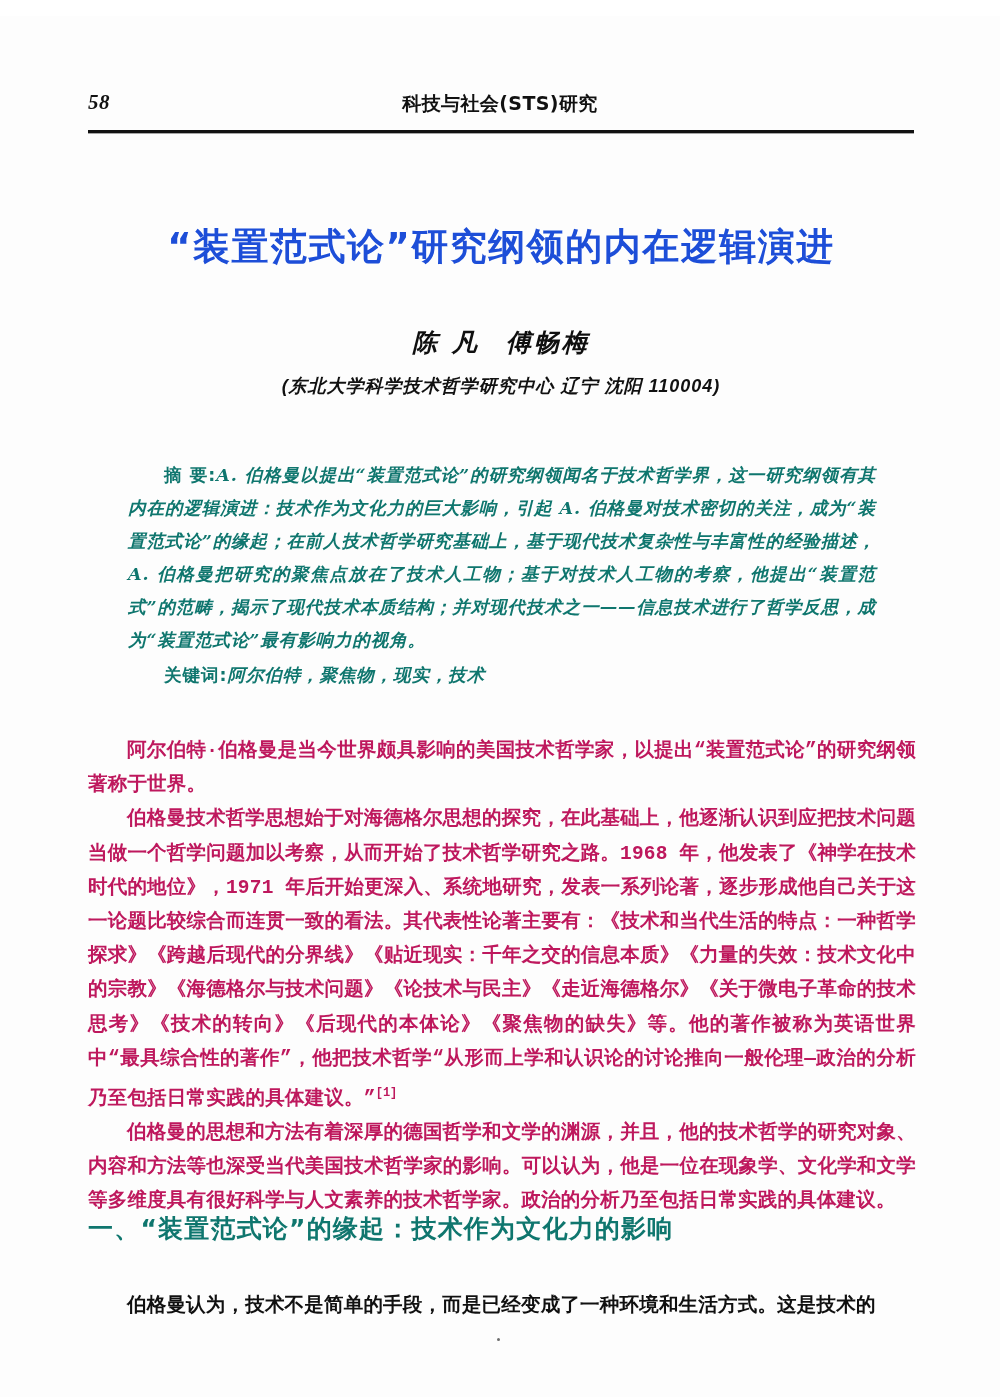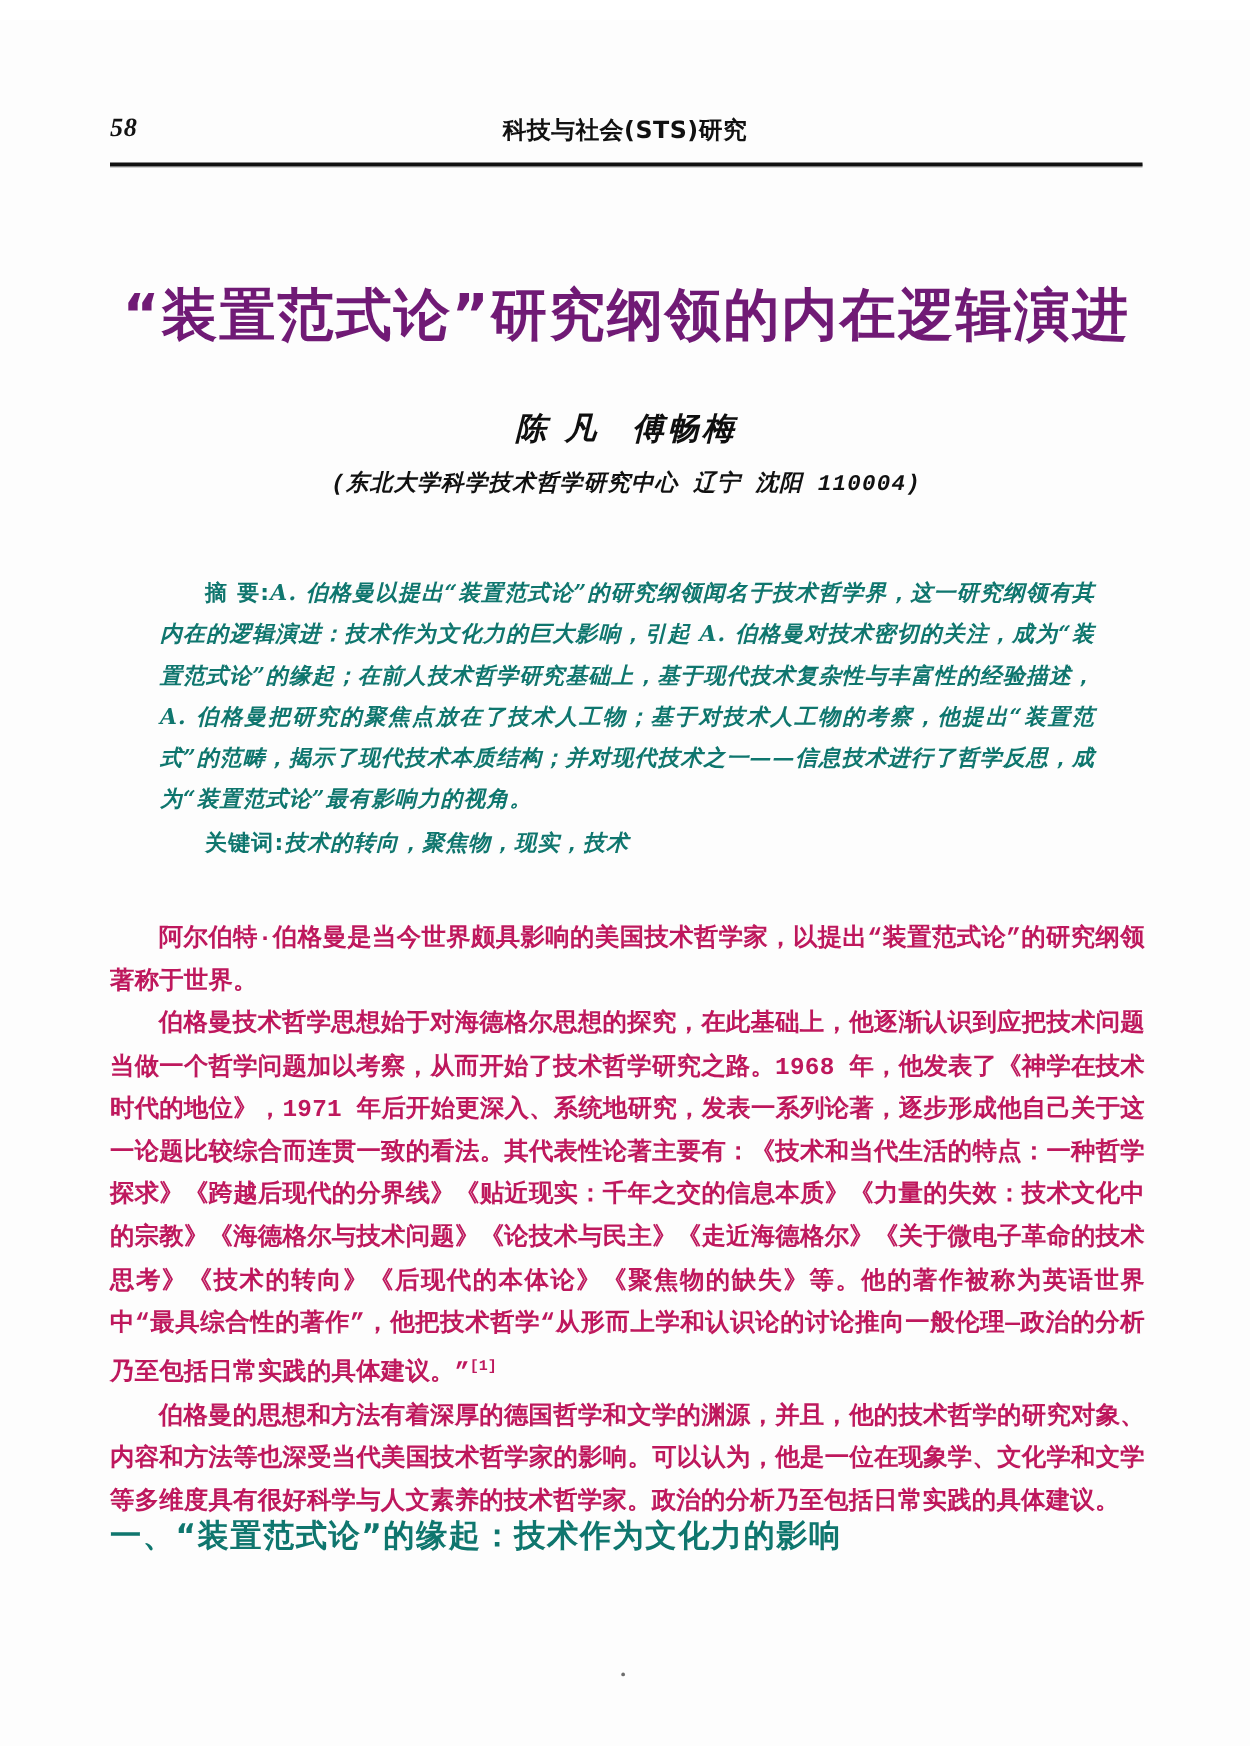--- a/index.html
+++ b/index.html
@@ -63,23 +63,23 @@
 
   
   .doc-title {
     position: absolute;
     left: 88px;
     top: 206px;
     width: 826px;
     text-align: center;
     font-family: "DejaVu Sans", sans-serif;
     font-weight: 700;
-    font-size: 45px;
+    font-size: 37px;
     letter-spacing: 1.5px;
-    color: #701a75;
+    color: #1d4ed8;
   }
 
   .authors {
     position: absolute;
     left: 88px;
     top: 310px;
     width: 826px;
     text-align: center;
     font-family: "DejaVu Serif", serif;
     font-weight: 700;
@@ -89,21 +89,21 @@
     color: #0f0f0f;
   }
   .authors .gap { display: inline-block; width: 26px; }
 
   .affiliation {
     position: absolute;
     left: 88px;
     top: 358px;
     width: 826px;
     text-align: center;
-    font-family: Liberation Mono, monospace;
+    font-family: Liberation Sans, sans-serif;
     font-weight: 700;
     font-style: italic;
     font-size: 18px;
     letter-spacing: 1px;
     color: #111111;
   }
 
   
   .abstract-block {
     position: absolute;
@@ -209,27 +209,30 @@
   <div class="doc-title">“装置范式论”研究纲领的内在逻辑演进</div>
 
   <div class="authors">
     <span>陈  凡</span><span class="gap"></span><span>傅畅梅</span>
   </div>
 
   <div class="affiliation">(东北大学科学技术哲学研究中心  辽宁 沈阳  110004)</div>
 
   <div class="abstract-block">
     <p class="abs-para"><span class="abstract-label">摘  要:</span><span>A. 伯格曼以提出“装置范式论”的研究纲领闻名于技术哲学界，这一研究纲领有其内在的逻辑演进：技术作为文化力的巨大影响，引起 A. 伯格曼对技术密切的关注，成为“装置范式论”的缘起；在前人技术哲学研究基础上，基于现代技术复杂性与丰富性的经验描述，A. 伯格曼把研究的聚焦点放在了技术人工物；基于对技术人工物的考察，他提出“装置范式”的范畴，揭示了现代技术本质结构；并对现代技术之一——信息技术进行了哲学反思，成为“装置范式论”最有影响力的视角。</span></p>
-    <p class="kw-line"><span class="abstract-label">关键词:</span><span>技术的转向，聚焦物，现实，技术</span></p>
+    <p class="kw-line"><span class="abstract-label">关键词:</span><span>阿尔伯特，聚焦物，现实，技术</span></p>
   </div>
 
   <div class="body-block">
     <p>阿尔伯特·伯格曼是当今世界颇具影响的美国技术哲学家，以提出“装置范式论”的研究纲领著称于世界。</p>
     <p><span>伯格曼技术哲学思想始于对海德格尔思想的探究，在此基础上，他逐渐认识到应把技术问题当做一个哲学问题加以考察，从而开始了技术哲学研究之路。1968 年，他发表了《神学在技术时代的地位》，1971 年后开始更深入、系统地研究，发表一系列论著，逐步形成他自己关于这一论题比较综合而连贯一致的看法。其代表性论著主要有：《技术和当代生活的特点：一种哲学探求》《跨越后现代的分界线》《贴近现实：千年之交的信息本质》《力量的失效：技术文化中的宗教》《海德格尔与技术问题》《论技术与民主》《走近海德格尔》《关于微电子革命的技术思考》《技术的转向》《后现代的本体论》《聚焦物的缺失》等。他的著作被称为英语世界中“最具综合性的著作”，他把技术哲学“从形而上学和认识论的讨论推向一般伦理—政治的分析乃至包括日常实践的具体建议。”</span><span class="cite-sup">[1]</span></p>
     <p>伯格曼的思想和方法有着深厚的德国哲学和文学的渊源，并且，他的技术哲学的研究对象、内容和方法等也深受当代美国技术哲学家的影响。可以认为，他是一位在现象学、文化学和文学等多维度具有很好科学与人文素养的技术哲学家。政治的分析乃至包括日常实践的具体建议。</p>
   </div>
 
   <div class="section-heading">一、“装置范式论”的缘起：技术作为文化力的影响</div>
 
+  <div class="tail-block">
+    <p>伯格曼认为，技术不是简单的手段，而是已经变成了一种环境和生活方式。这是技术的</p>
+  </div>
 
   <div class="speck"></div>
 
 </div>
 
 </body></html>

